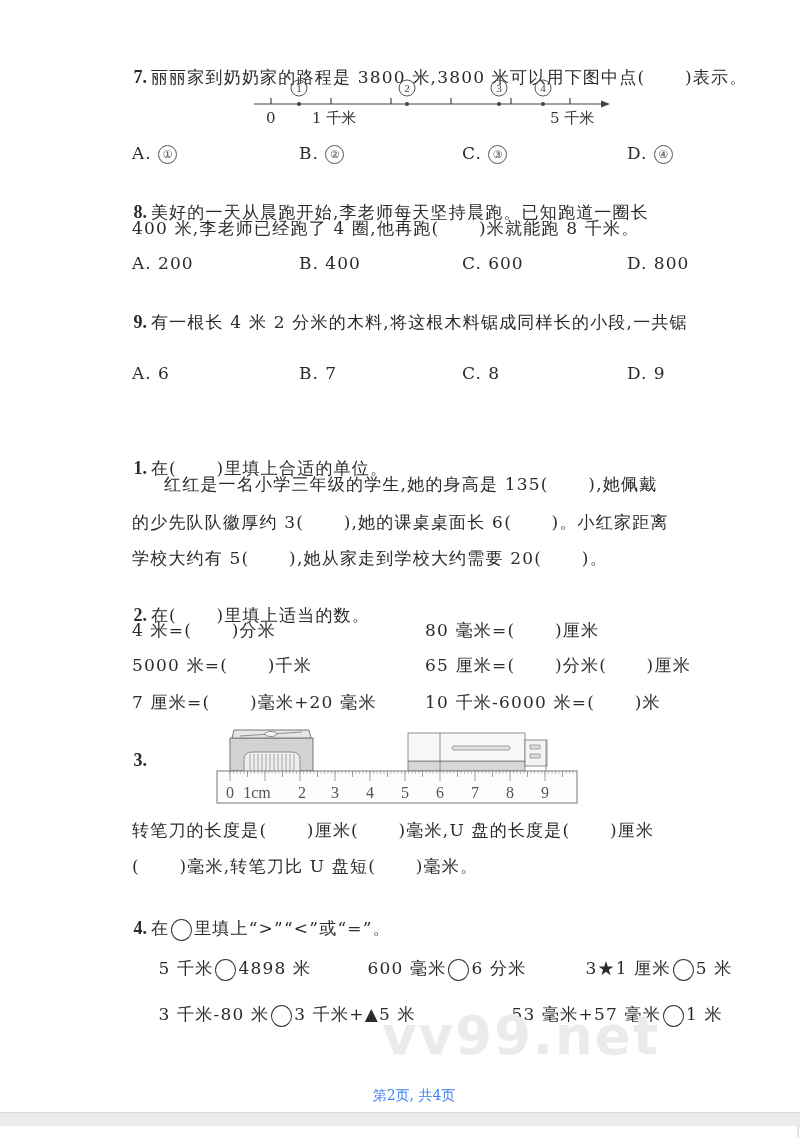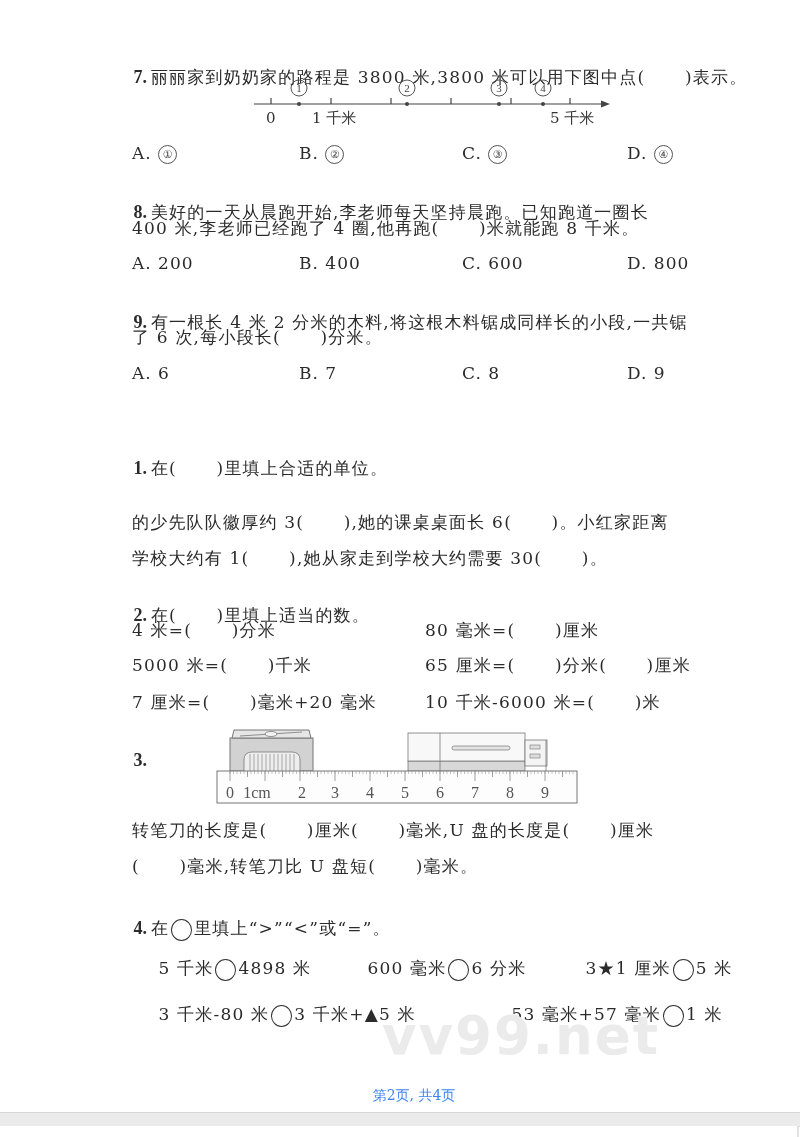--- a/index.html
+++ b/index.html
@@ -107,32 +107,32 @@
   </div>
   <div class="line" style="left:118px; top:217px;">400 米,李老师已经跑了 4 圈,他再跑(      )米就能跑 8 千米。</div>
   <div class="opt" style="left:118px; top:252px;text-align:center;"><span>A.</span> <span>200</span></div>
   <div class="opt" style="left:285px; top:252px;"><span>B.</span> <span>400</span></div>
   <div class="opt" style="left:448px; top:252px;"><span>C.</span> <span>600</span></div>
   <div class="opt" style="left:613px; top:252px;"><span>D.</span> <span>800</span></div>
 
   <div class="line" style="left:93px; top:289px;">
     <span class="qnum">9.</span><span>有一根长 4 米 2 分米的木料,将这根木料锯成同样长的小段,一共锯</span>
   </div>
-  <div class="line" style="left:118px; top:326px;">了 6 次,每小段长(      )分米。</div>
   <div class="opt" style="left:118px; top:362px;"><span>A.</span> <span>6</span></div>
   <div class="opt" style="left:285px; top:362px;"><span>B.</span> <span>7</span></div>
   <div class="opt" style="left:448px; top:362px;"><span>C.</span> <span>8</span></div>
   <div class="opt" style="left:613px; top:362px;"><span>D.</span> <span>9</span></div>
 
 
   <div class="line" style="left:93px; top:435px;">
     <span class="qnum">1.</span><span>在(      )里填上合适的单位。</span>
   </div>
+  <div class="line" style="left:150px; top:473px;">红红是一名小学三年级的学生,她的身高是 135(      ),她佩戴</div>
   <div class="line" style="left:118px; top:511px;">的少先队队徽厚约 3(      ),她的课桌桌面长 6(      )。小红家距离</div>
-  <div class="line" style="left:118px; top:547px;">学校大约有 1(      ),她从家走到学校大约需要 30(      )。</div>
+  <div class="line" style="left:118px; top:547px;">学校大约有 5(      ),她从家走到学校大约需要 20(      )。</div>
 
   <div class="line" style="left:93px; top:582px;">
     <span class="qnum">2.</span><span>在(      )里填上适当的数。</span>
   </div>
   <div class="line" style="left:118px; top:619px;">4 米=(      )分米</div>
   <div class="line" style="left:411px; top:619px;">80 毫米=(      )厘米</div>
   <div class="line" style="left:118px; top:654px;">5000 米=(      )千米</div>
   <div class="line" style="left:411px; top:654px;">65 厘米=(      )分米(      )厘米</div>
   <div class="line" style="left:118px; top:691px;">7 厘米=(      )毫米+20 毫米</div>
   <div class="line" style="left:411px; top:691px;">10 千米-6000 米=(      )米</div>

